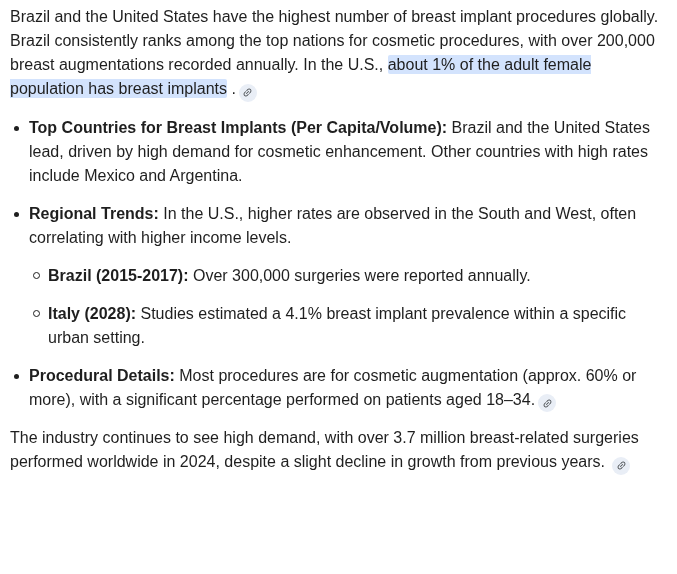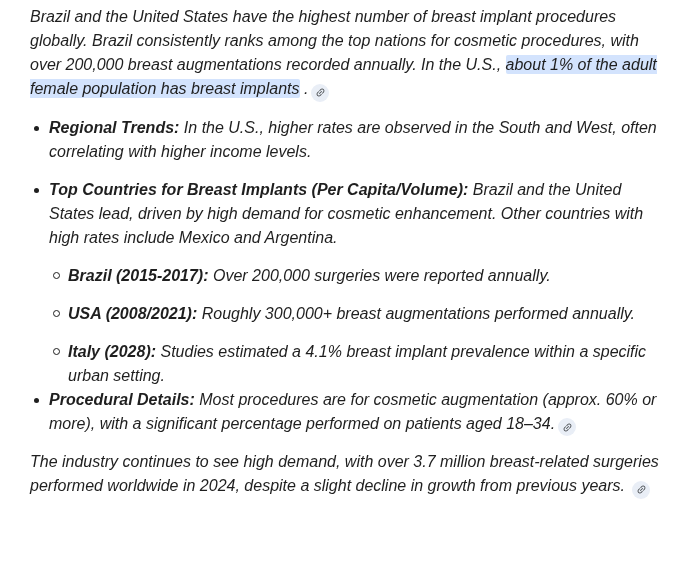--- a/index.html
+++ b/index.html
@@ -6,22 +6,21 @@
   html, body { width: 677px; height: 574px; }
   body {
     background: #ffffff;
     color: #1f1f1f;
     font-family: "Liberation Sans", "DejaVu Sans", sans-serif;
     font-size: 16px;
     line-height: 24px;
     overflow: hidden;
   }
   .doc {
-    padding: 5px 16px 0 30px;
-    font-style: italic;
+    padding: 5px 16px 0 10px;
   }
   p.para { margin-bottom: 14px; }
   p.para:last-child { margin-bottom: 12px; }
   b, .bold { font-weight: 700; }
 
   
   .li {
     display: flex;
     align-items: flex-start;
     margin: 0 0 14px 4px;
@@ -84,53 +83,47 @@
           </svg>
         </span>
       </span></p>
 
   <div>
 
     <div class="li">
       <span class="marker">
           <span class="dot"></span>
         </span>
-      <div class="li-body"><span class="bold">Regional Trends:</span><span> In the U.S., higher rates are observed in the South and West, often correlating with higher income levels.</span></div>
+      <div class="li-body"><span class="bold">Top Countries for Breast Implants (Per Capita/Volume):</span><span> Brazil and the United States lead, driven by high demand for cosmetic enhancement. Other countries with high rates include Mexico and Argentina.</span></div>
     </div>
 
     <div class="li">
       <span class="marker">
           <span class="dot"></span>
         </span>
-      <div class="li-body"><span class="bold">Top Countries for Breast Implants (Per Capita/Volume):</span><span> Brazil and the United States lead, driven by high demand for cosmetic enhancement. Other countries with high rates include Mexico and Argentina.</span></div>
+      <div class="li-body"><span class="bold">Regional Trends:</span><span> In the U.S., higher rates are observed in the South and West, often correlating with higher income levels.</span></div>
     </div>
 
 
     <div class="sublist">
       <div class="li sub">
         <span class="marker">
             <span class="circle"></span>
           </span>
-        <div class="li-body"><span class="bold">Brazil (2015-2017):</span><span> Over 200,000 surgeries were reported annually.</span></div>
-      </div>
-      <div class="li sub">
-        <span class="marker">
-            <span class="circle"></span>
-          </span>
-        <div class="li-body"><span class="bold">USA (2008/2021):</span><span> Roughly 300,000+ breast augmentations performed annually.</span></div>
+        <div class="li-body"><span class="bold">Brazil (2015-2017):</span><span> Over 300,000 surgeries were reported annually.</span></div>
       </div>
       <div class="li sub">
         <span class="marker">
             <span class="circle"></span>
           </span>
         <div class="li-body"><span class="bold">Italy (2028):</span><span> Studies estimated a 4.1% breast implant prevalence within a specific urban setting.</span></div>
       </div>
     </div>
 
-    <div class="li" style="">
+    <div class="li" style="margin-top:14px">
       <span class="marker">
           <span class="dot"></span>
         </span>
       <div class="li-body"><span class="bold">Procedural Details:</span><span> Most procedures are for cosmetic augmentation (approx. 60% or more), with a significant percentage performed on patients aged 18–34.</span><span class="chip">
             <span>
               <svg width="11" height="11" viewBox="0 0 24 24">
                 <g transform="rotate(-45 12 12)" fill="#474b4f">
                   <path d="M3.9 12c0-1.71 1.39-3.1 3.1-3.1h4V7H7c-2.76 0-5 2.24-5 5s2.24 5 5 5h4v-1.9H7c-1.71 0-3.1-1.39-3.1-3.1zM8 13h8v-2H8v2zm9-6h-4v1.9h4c1.71 0 3.1 1.39 3.1 3.1s-1.39 3.1-3.1 3.1h-4V17h4c2.76 0 5-2.24 5-5s-2.24-5-5-5z"></path>
                 </g>
               </svg>

